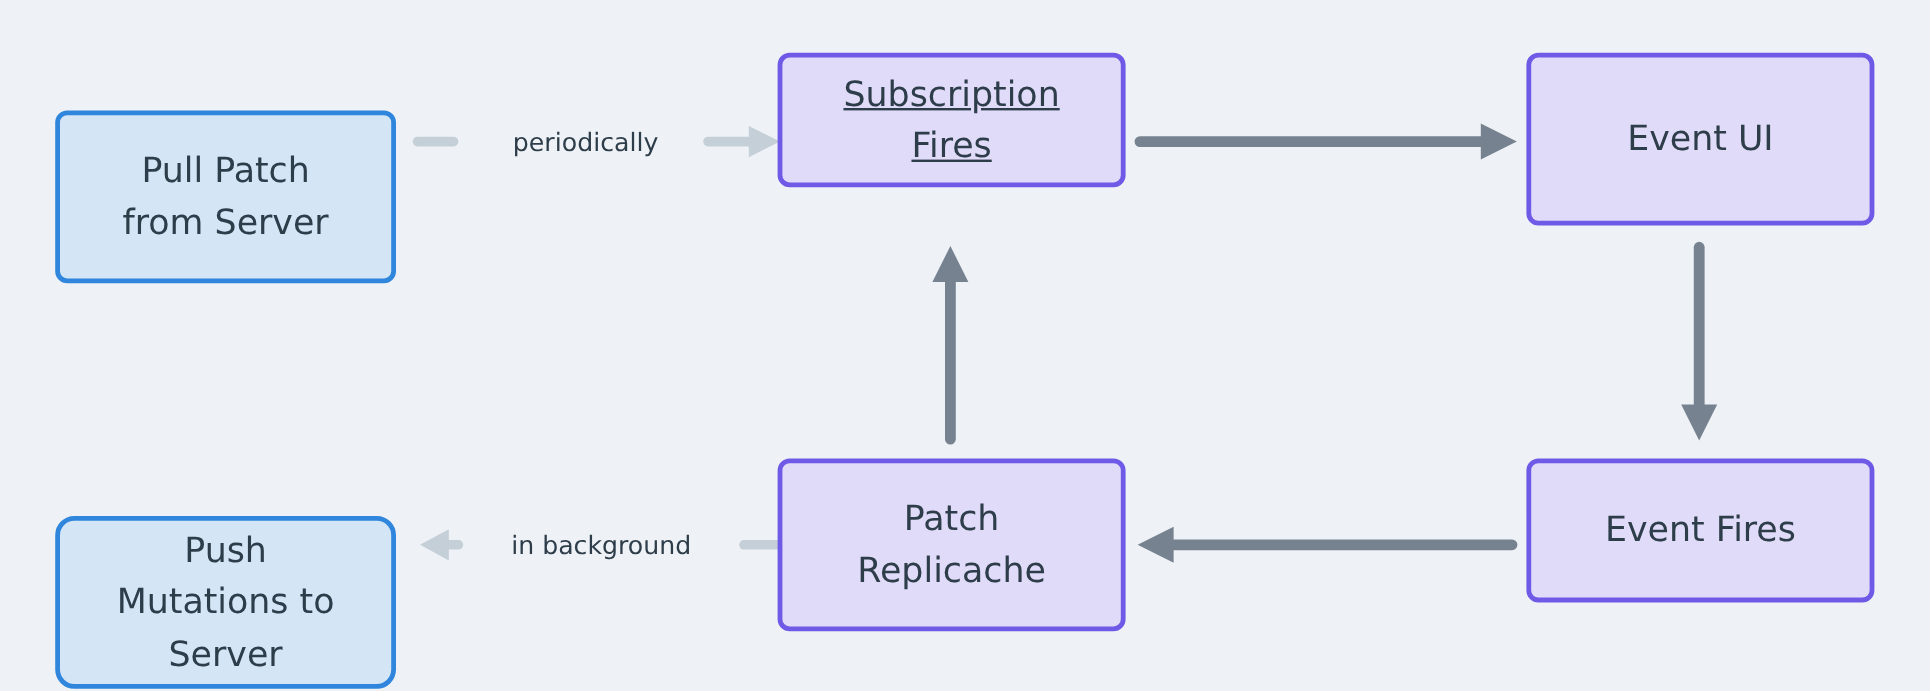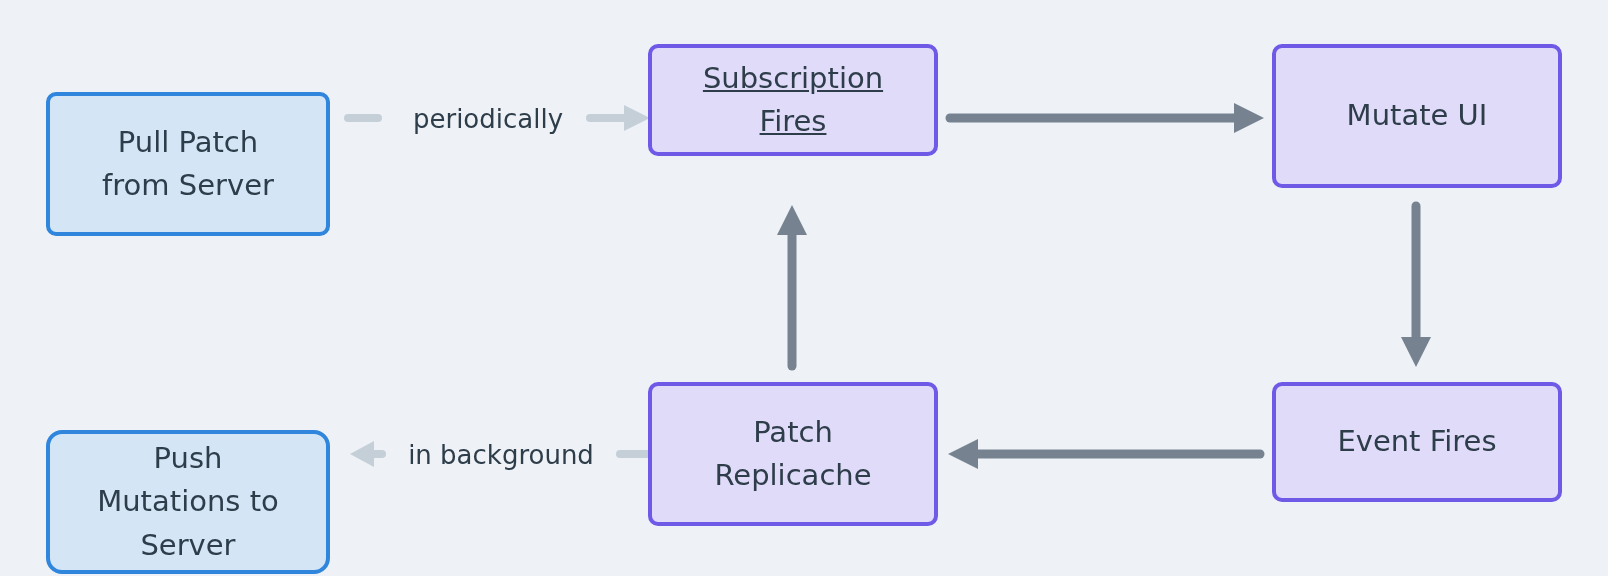--- a/index.html
+++ b/index.html
@@ -51,21 +51,21 @@
   #n-pull   { left: 46px;   top: 44px;  width: 284px; height: 144px; }
   #n-sub    { left: 648px;  top: 44px;  width: 290px; height: 112px; text-decoration: underline; }
   #n-render { left: 1272px; top: 44px;  width: 290px; height: 144px; }
   #n-push   { left: 46px;   top: 382px; width: 284px; height: 144px; border-radius: 16px; }
   #n-mutate { left: 648px;  top: 382px; width: 290px; height: 144px; }
   #n-event  { left: 1272px; top: 382px; width: 290px; height: 120px; }
 
   .edge-label {
     position: absolute;
     transform: translate(-50%, -50%);
-    font-size: 26px;
+    font-size: 21px;
     color: var(--text);
     white-space: nowrap;
   }
   #lbl-periodically { left: 488px; top: 119px; }
   #lbl-inbackground { left: 501px; top: 455px; }
 </style>
 </head>
 <body>
 
 <div class="canvas">
@@ -107,21 +107,21 @@
 
   <div class="node blue" id="n-pull">
     <span>Pull Patch from Server</span>
   </div>
 
   <div class="node purple" id="n-sub">
     <span>Subscription Fires</span>
   </div>
 
   <div class="node purple" id="n-render">
-    <span>Mutate UI</span>
+    <span>Event UI</span>
   </div>
 
   <div class="node blue" id="n-push">
     <span>Push Mutations to Server</span>
   </div>
 
   <div class="node purple" id="n-mutate">
     <span>Patch Replicache</span>
   </div>
 

